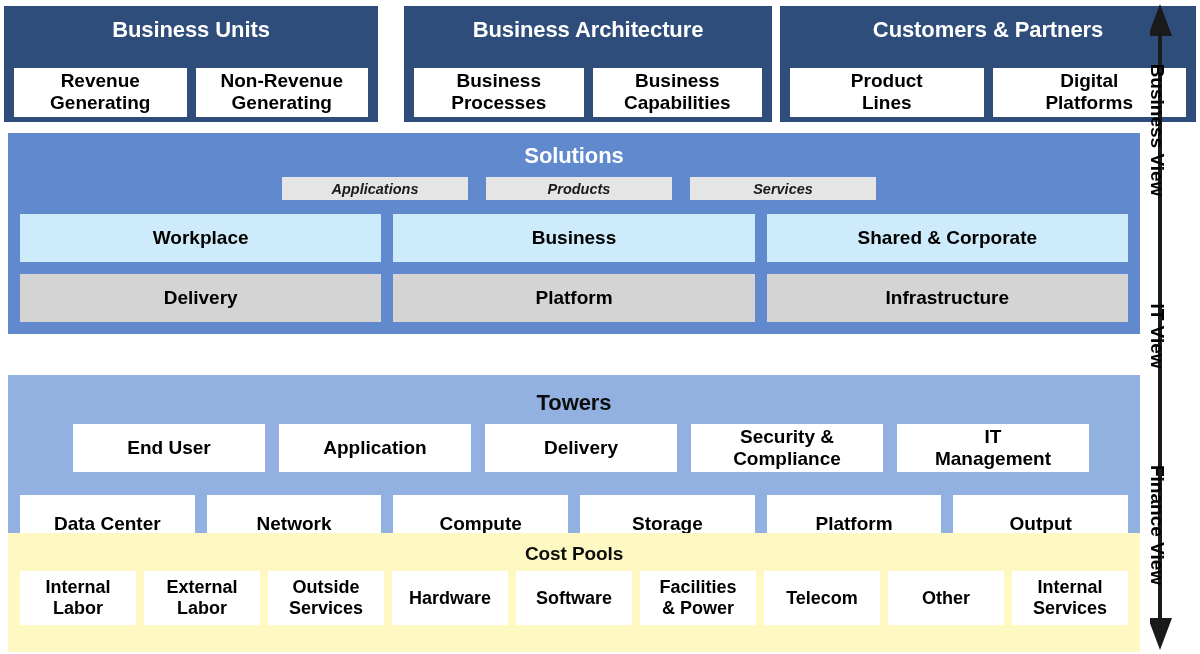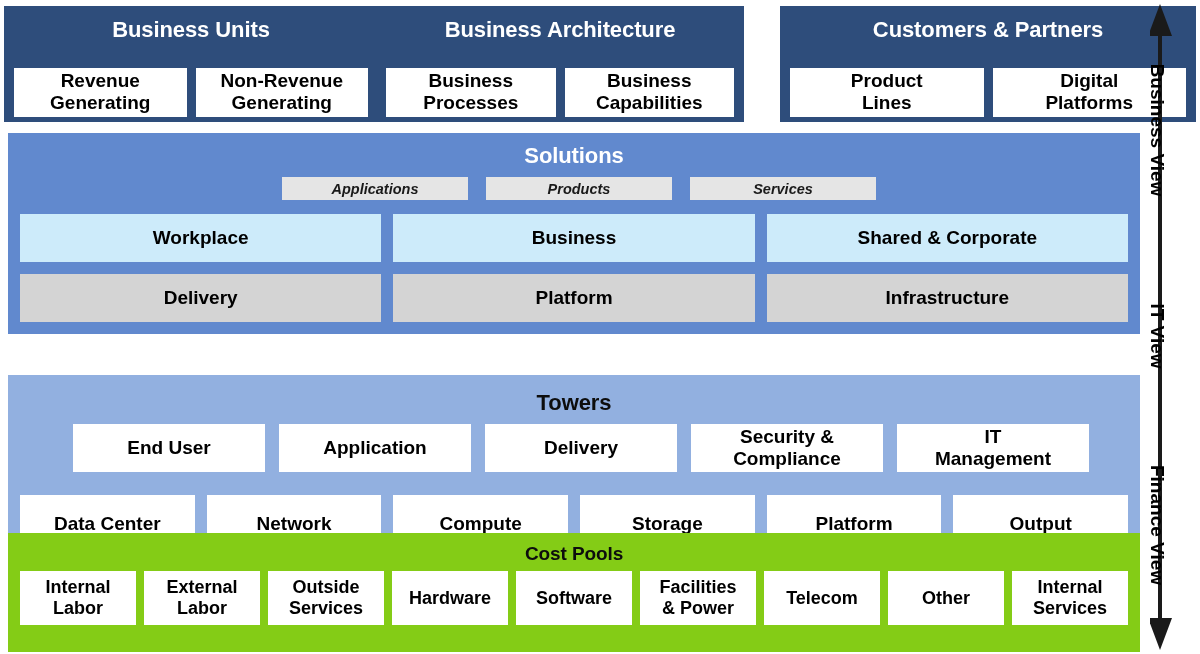--- a/index.html
+++ b/index.html
@@ -144,21 +144,21 @@
     justify-content: center;
     text-align: center;
     font-weight: bold;
     font-size: 19px;
     color: #000000;
     line-height: 1.18;
   }
 
   
   .cp-panel {
-    background: #84cc16;
+    background: #fef9c3;
     padding-left: 26px;
   }
   .cp-panel .panel-title {
     color: #0d0d0d;
     font-size: 19px;
     position: absolute;
     left: 0; right: 0;
     top: 11px;
   }
   .cp-row {
@@ -213,21 +213,21 @@
 <div id="canvas">
 
   <div class="panel bu-panel" style="left:4px; top:6px; width:374px; height:116px;">
     <div class="panel-title">Business Units</div>
     <div class="bu-boxes">
       <div class="bu-box">Revenue<br>Generating</div>
       <div class="bu-box">Non-Revenue<br>Generating</div>
     </div>
   </div>
 
-  <div class="panel bu-panel" style="left:376px; top:6px; width:368px; height:116px;">
+  <div class="panel bu-panel" style="left:404px; top:6px; width:368px; height:116px;">
     <div class="panel-title">Business Architecture</div>
     <div class="bu-boxes">
       <div class="bu-box">Business<br>Processes</div>
       <div class="bu-box">Business<br>Capabilities</div>
     </div>
   </div>
 
   <div class="panel bu-panel" style="left:780px; top:6px; width:416px; height:116px;">
     <div class="panel-title">Customers &amp; Partners</div>
     <div class="bu-boxes">

